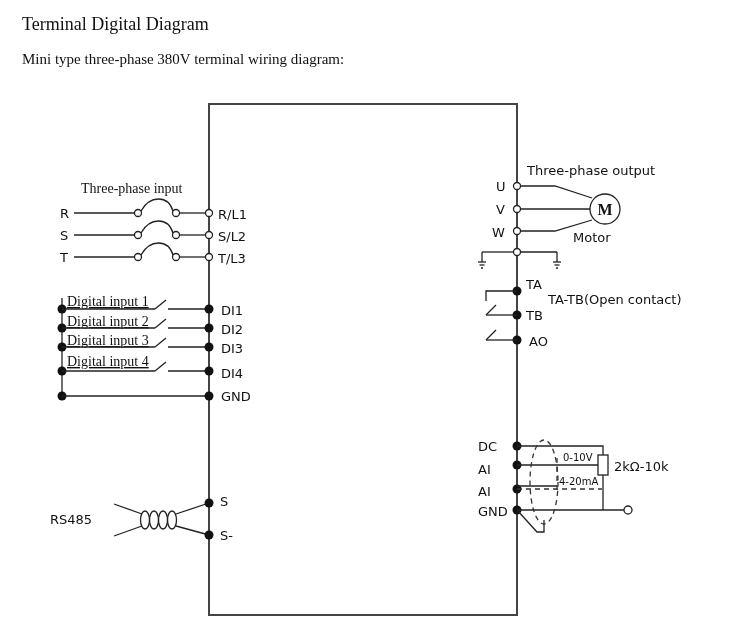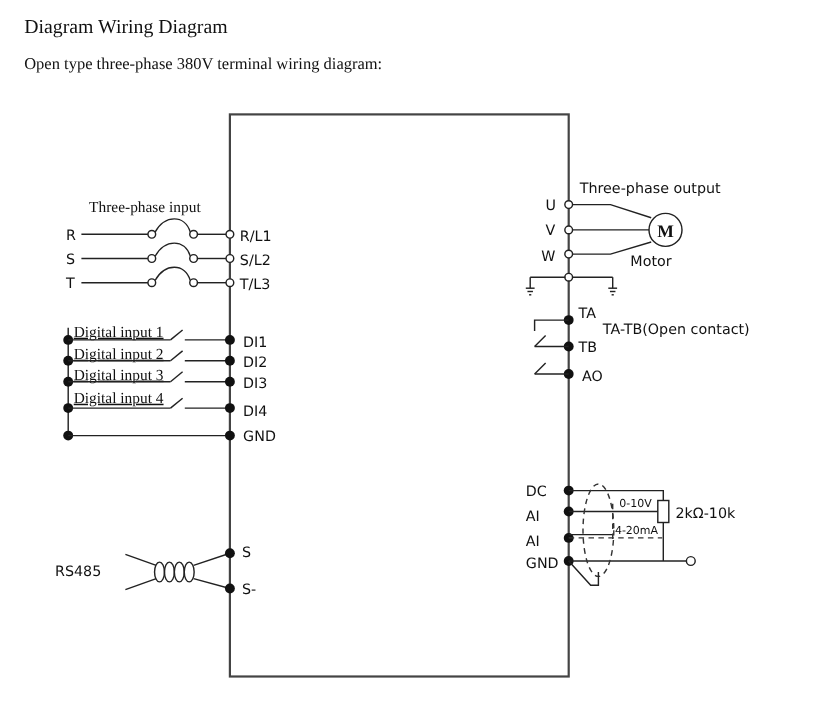--- a/index.html
+++ b/index.html
@@ -18,22 +18,22 @@
     .ln { stroke: #222; stroke-width: 1.3; fill: none; }
     .box { stroke: #444; stroke-width: 2; fill: none; }
     .dot { fill: #111; }
     .ring { fill: #fff; stroke: #222; stroke-width: 1.3; }
     .dash { stroke: #333; stroke-width: 1.3; fill: none; stroke-dasharray: 5 4; }
     text { fill: #111; }
   </style>
 </head>
 <body>
 
-<div class="title">Diagram Wiring Diagram</div>
-<div class="subtitle">Open type three-phase 380V terminal wiring diagram:</div>
+<div class="title">Terminal Digital Diagram</div>
+<div class="subtitle">Mini type three-phase 380V terminal wiring diagram:</div>
 
 <svg width="750" height="642" viewBox="0 0 750 642">
 
   <rect x="209" y="104" width="308" height="511" class="box"></rect>
 
   <text x="81" y="193" class="serif" font-size="14">Three-phase input</text>
   <g>
     <text x="60" y="218" class="sans" font-size="13">R</text>
     <line x1="74" y1="213" x2="135" y2="213" class="ln"></line>
     <circle cx="138" cy="213" r="3.5" class="ring"></circle>

